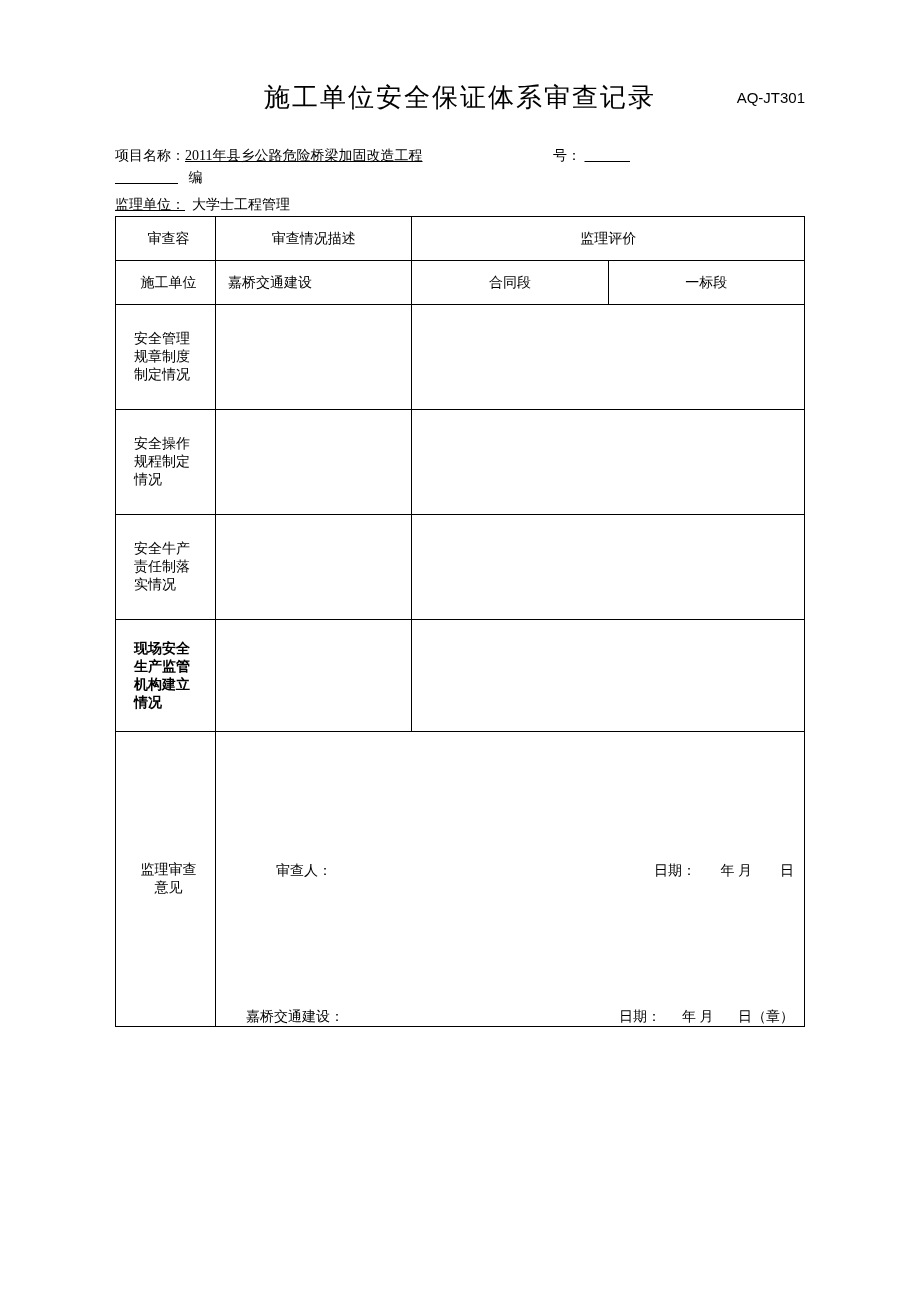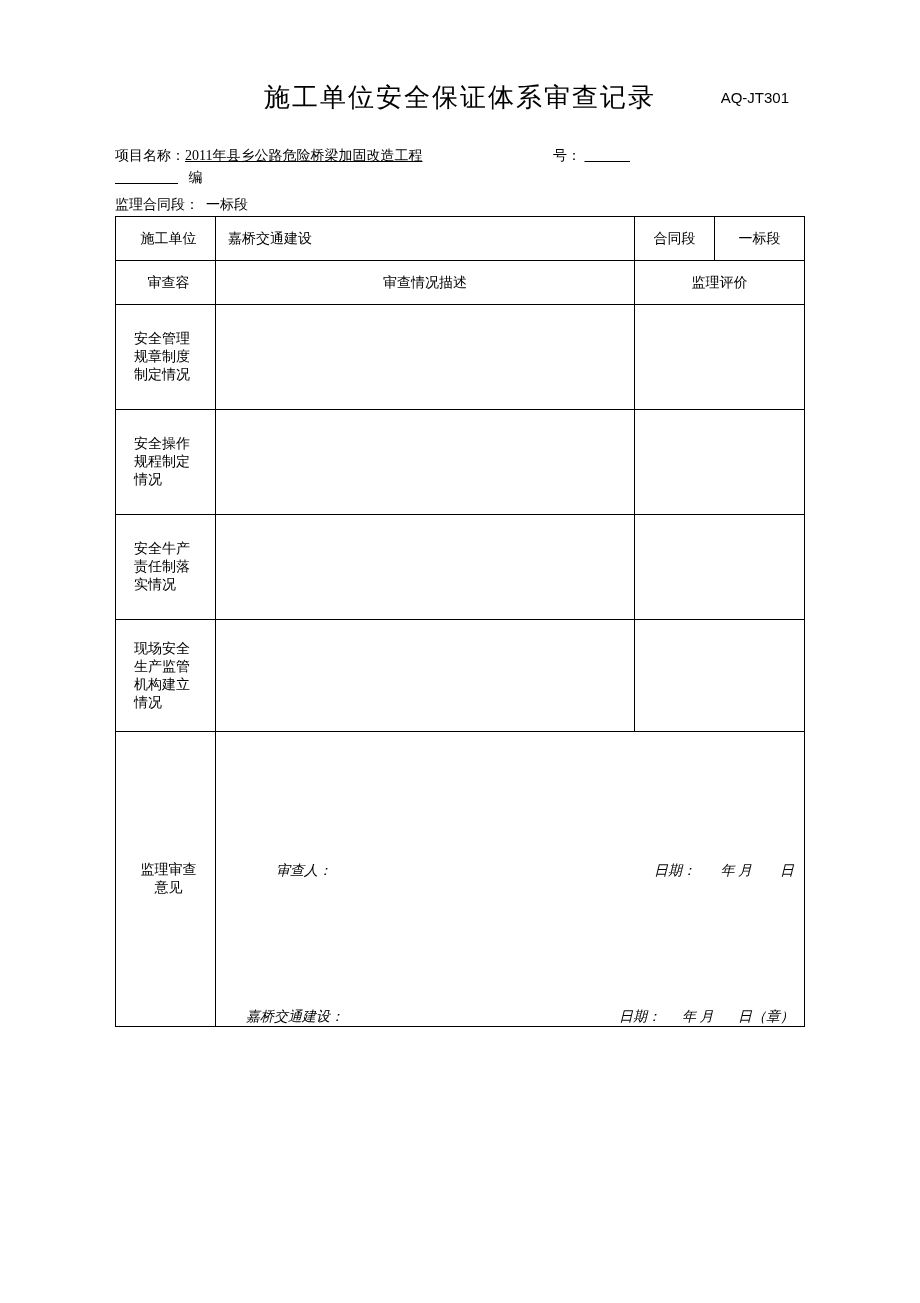--- a/index.html
+++ b/index.html
@@ -22,21 +22,21 @@
       position: relative;
       margin-bottom: 30px;
     }
     .title {
       font-size: 26px;
       font-weight: normal;
       letter-spacing: 2px;
     }
     .doc-code {
       position: absolute;
-      right: 16px;
+      right: 0;
       font-size: 15px;
       font-family: Arial, sans-serif;
     }
     .meta-row {
       display: flex;
       margin-bottom: 4px;
       font-size: 14px;
       line-height: 1.6;
       gap: 42px;
     }
@@ -60,21 +60,21 @@
       vertical-align: middle;
       font-size: 14px;
     }
     .col1 { width: 100px; text-align: left; padding-left: 18px; }
     .col2 { }
     .col3 { width: 80px; text-align: center; }
     .col4 { width: 90px; text-align: center; }
     .hdr-row td { height: 44px; }
     .center { text-align: center; }
     .tall { height: 105px; }
-    .tall2 { height: 112px; }
+    .tall2 { height: 112px; font-weight: bold; }
     .opinion-row { height: 295px; vertical-align: bottom; }
     .sig-line {
       display: flex;
       justify-content: space-between;
       padding: 0 10px 6px 60px;
     }
     .sig-line2 {
       display: flex;
       justify-content: space-between;
       padding: 0 10px 0 30px;
@@ -103,38 +103,38 @@
     <span class="underlined">&nbsp;&nbsp;&nbsp;&nbsp;&nbsp;&nbsp;&nbsp;&nbsp;&nbsp;&nbsp;&nbsp;&nbsp;&nbsp;&nbsp;&nbsp;&nbsp;&nbsp;&nbsp;</span>
     &nbsp;&nbsp;<span>编</span>
   </div>
   <div class="meta-right">
     &nbsp;&nbsp;&nbsp;&nbsp;&nbsp;&nbsp;&nbsp;&nbsp;<span>号：</span>
     <span class="underlined">&nbsp;&nbsp;&nbsp;&nbsp;&nbsp;&nbsp;&nbsp;&nbsp;&nbsp;&nbsp;&nbsp;&nbsp;&nbsp;</span>
   </div>
 </div>
 
 <div class="meta-row" style="margin-bottom:0;">
-  <div class="meta-right" style="width:330px;">
-    <span>监理合同段：</span>
-    &nbsp;<span>一标段</span>
+  <div class="meta-left">
+    <span class="underlined">监理单位：</span>
+    &nbsp;<span>大学士工程管理</span>
   </div>
 </div>
 
 <table>
   <tbody>
       <tr class="hdr-row">
+    <td class="col1 center">审查容</td>
+    <td class="col2 center">审查情况描述</td>
+    <td class="center" colspan="2">监理评价</td>
+  </tr>
+  <tr class="hdr-row">
     <td class="col1 center">施工单位</td>
     <td class="col2">嘉桥交通建设</td>
     <td class="col3">合同段</td>
     <td class="col4">一标段</td>
-  </tr>
-  <tr class="hdr-row">
-    <td class="col1 center">审查容</td>
-    <td class="col2 center">审查情况描述</td>
-    <td class="center" colspan="2">监理评价</td>
   </tr>
   <tr>
     <td class="col1 tall">安全管理规章制度制定情况</td>
     <td></td>
     <td colspan="2"></td>
   </tr>
   <tr>
     <td class="col1 tall">安全操作规程制定情况</td>
     <td></td>
     <td colspan="2"></td>
@@ -144,21 +144,21 @@
     <td></td>
     <td colspan="2"></td>
   </tr>
   <tr>
     <td class="col1 tall2">现场安全生产监管机构建立情况</td>
     <td></td>
     <td colspan="2"></td>
   </tr>
   <tr>
     <td class="col1 opinion-row center" style="vertical-align:middle;">监理审查 意见</td>
-    <td colspan="3" class="opinion-row" style="padding:0;font-style:italic;">
+    <td colspan="3" class="opinion-row" style="padding:0;">
       <div class="opinion-cell-inner">
         <div class="sig-block">
           <div class="sig-upper sig-line">
             <span class="nowrap">审查人：</span>
             <span class="nowrap">
               <span>日期：</span>&nbsp;&nbsp;&nbsp;&nbsp;&nbsp;&nbsp;&nbsp;<span>年 月</span>&nbsp;&nbsp;&nbsp;&nbsp;&nbsp;&nbsp;&nbsp;&nbsp;<span>日</span>
             </span>
           </div>
         </div>
         <div class="sig-block" style="height:140px;">

